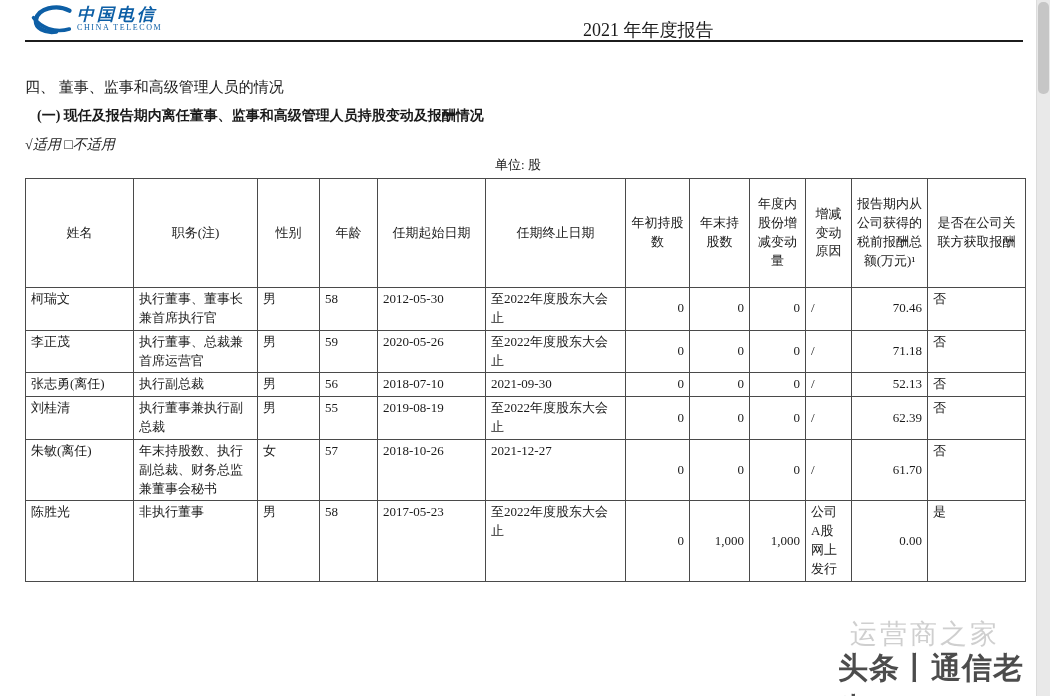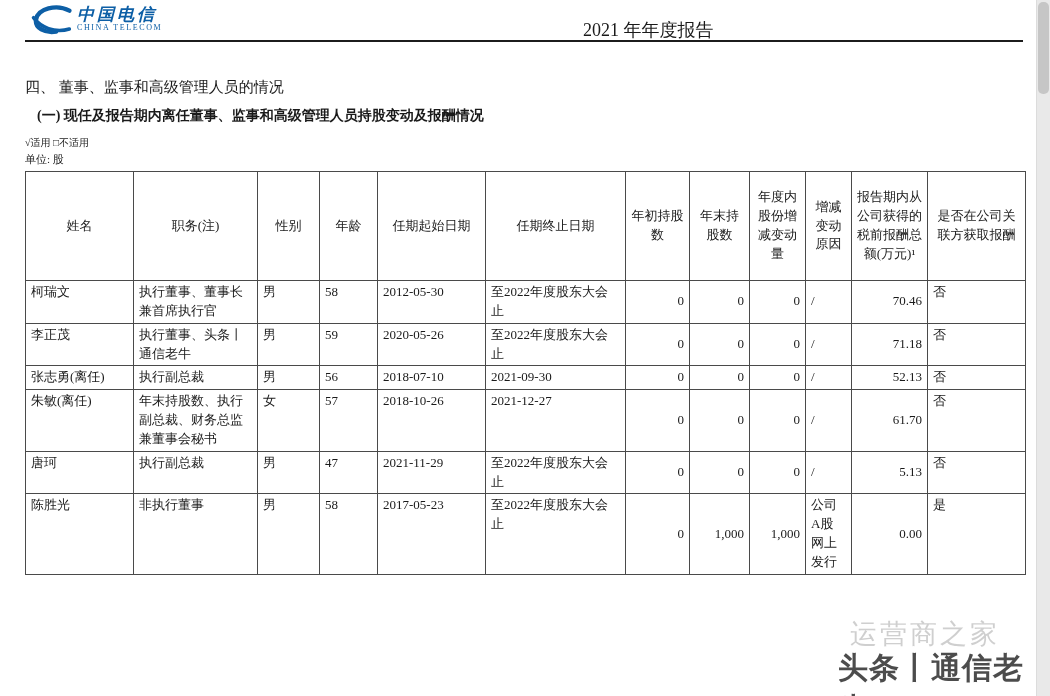--- a/index.html
+++ b/index.html
@@ -13,22 +13,22 @@
   .logo svg { display:block; }
   .logo-texts { display:flex; flex-direction:column; line-height:1.05; padding-top:2px; }
   .logo-cn { color:#0d5fa6; font-size:17px; font-weight:bold; font-style:italic; letter-spacing:3px; }
   .logo-en { color:#0d5fa6; font-size:8px; letter-spacing:1.6px; }
   .report-title { position:absolute; left:583px; top:18px; font-size:18px; }
   .header-rule { position:absolute; left:25px; top:40px; width:998px; border-top:2px solid #1c1c1c; }
   
   .content { position:absolute; left:25px; top:78px; width:1000px; }
   .h-section { font-size:15px; font-weight:normal; margin:0 0 10px 0; }
   .h-subsection { font-size:14px; font-weight:bold; margin:0 0 11px 12px; }
-  .applicability { font-size:10px; margin:0 0 2px 0; }
-  .unit-row { text-align:left; font-size:11px; margin:0 0 4px 0; padding-right:14px; }
+  .applicability { font-size:14px; margin:0 0 2px 0;font-style:italic; }
+  .unit-row { text-align:center; font-size:13px; margin:0 0 4px 0; padding-right:14px; }
   
   table.people { width:1000px; border-collapse:collapse; table-layout:fixed; font-size:13px; }
   table.people th, table.people td {
     border:1px solid #4a4a4a; padding:2px 5px; line-height:1.45;
     overflow:hidden; word-break:break-all;
   }
   table.people th { font-weight:normal; text-align:center; vertical-align:middle; height:104px; }
   table.people td { vertical-align:top; text-align:left; }
   table.people td.num { text-align:right; vertical-align:middle; }
   table.people td.mid { vertical-align:middle; }
@@ -115,21 +115,21 @@
             <td>至2022年度股东大会止</td>
             <td class="num mid">0</td>
             <td class="num mid">0</td>
             <td class="num mid">0</td>
             <td class="mid">/</td>
             <td class="num mid">70.46</td>
             <td>否</td>
           </tr>
           <tr>
             <td>李正茂</td>
-            <td>执行董事、头条丨通信老牛</td>
+            <td>执行董事、总裁兼首席运营官</td>
             <td>男</td>
             <td>59</td>
             <td>2020-05-26</td>
             <td>至2022年度股东大会止</td>
             <td class="num mid">0</td>
             <td class="num mid">0</td>
             <td class="num mid">0</td>
             <td class="mid">/</td>
             <td class="num mid">71.18</td>
             <td>否</td>
@@ -139,51 +139,51 @@
             <td>执行副总裁</td>
             <td>男</td>
             <td>56</td>
             <td>2018-07-10</td>
             <td>2021-09-30</td>
             <td class="num mid">0</td>
             <td class="num mid">0</td>
             <td class="num mid">0</td>
             <td class="mid">/</td>
             <td class="num mid">52.13</td>
+            <td>否</td>
+          </tr>
+          <tr>
+            <td>刘桂清</td>
+            <td>执行董事兼执行副总裁</td>
+            <td>男</td>
+            <td>55</td>
+            <td>2019-08-19</td>
+            <td>至2022年度股东大会止</td>
+            <td class="num mid">0</td>
+            <td class="num mid">0</td>
+            <td class="num mid">0</td>
+            <td class="mid">/</td>
+            <td class="num mid">62.39</td>
             <td>否</td>
           </tr>
           <tr>
             <td>朱敏(离任)</td>
             <td>年末持股数、执行副总裁、财务总监兼董事会秘书</td>
             <td>女</td>
             <td>57</td>
             <td>2018-10-26</td>
             <td>2021-12-27</td>
             <td class="num mid">0</td>
             <td class="num mid">0</td>
             <td class="num mid">0</td>
             <td class="mid">/</td>
             <td class="num mid">61.70</td>
             <td>否</td>
           </tr>
           <tr>
-            <td>唐珂</td>
-            <td>执行副总裁</td>
-            <td>男</td>
-            <td>47</td>
-            <td>2021-11-29</td>
-            <td>至2022年度股东大会止</td>
-            <td class="num mid">0</td>
-            <td class="num mid">0</td>
-            <td class="num mid">0</td>
-            <td class="mid">/</td>
-            <td class="num mid">5.13</td>
-            <td>否</td>
-          </tr>
-          <tr>
             <td>陈胜光</td>
             <td>非执行董事</td>
             <td>男</td>
             <td>58</td>
             <td>2017-05-23</td>
             <td>至2022年度股东大会止</td>
             <td class="num mid">0</td>
             <td class="num mid">1,000</td>
             <td class="num mid">1,000</td>
             <td class="mid">公司A股网上发行</td>

